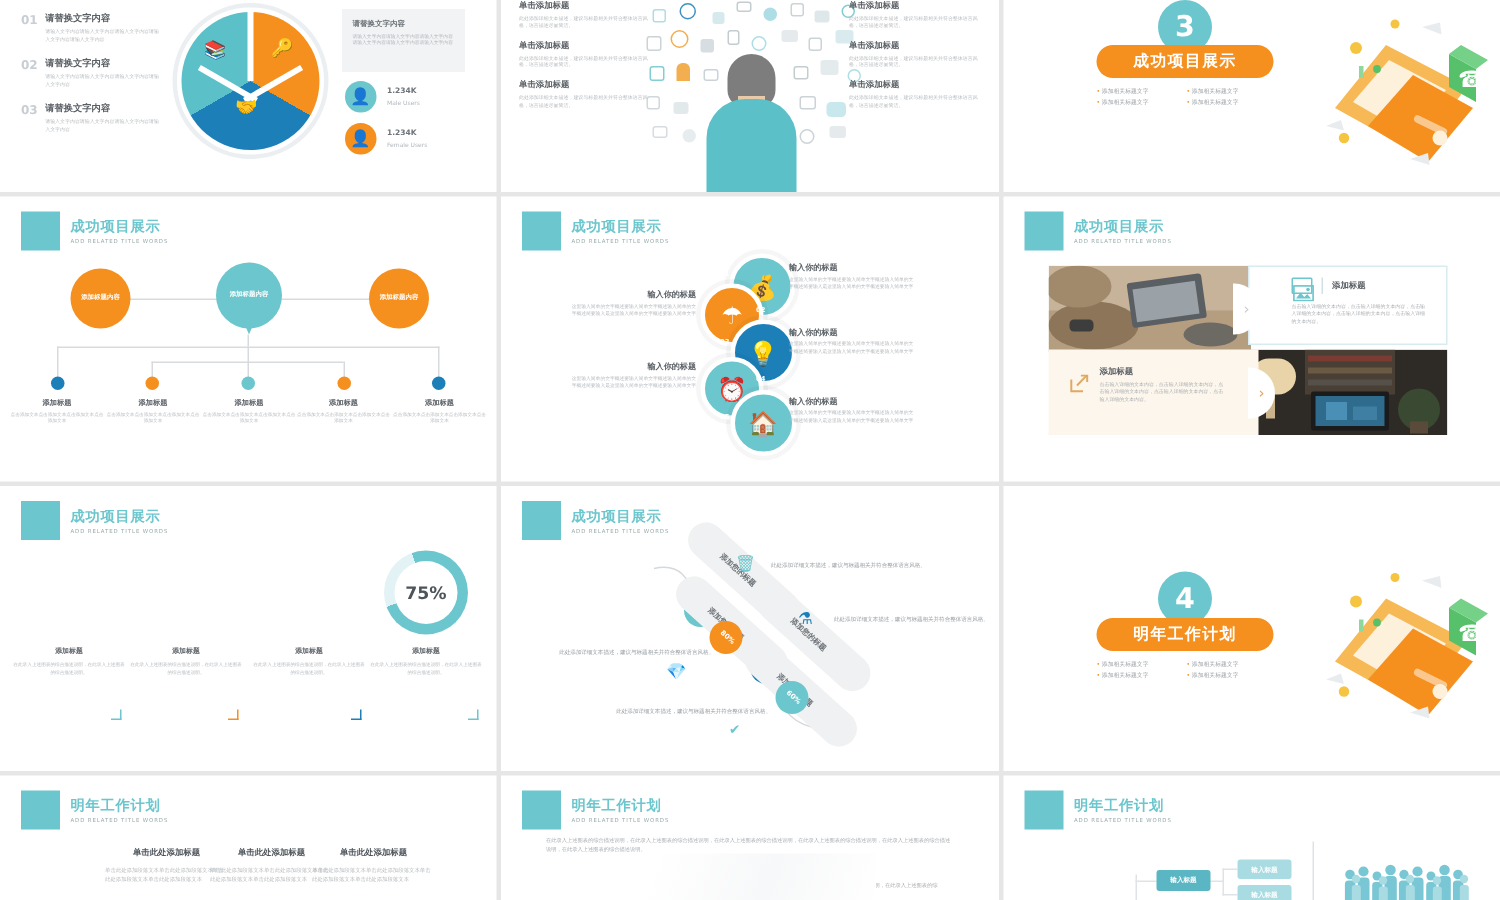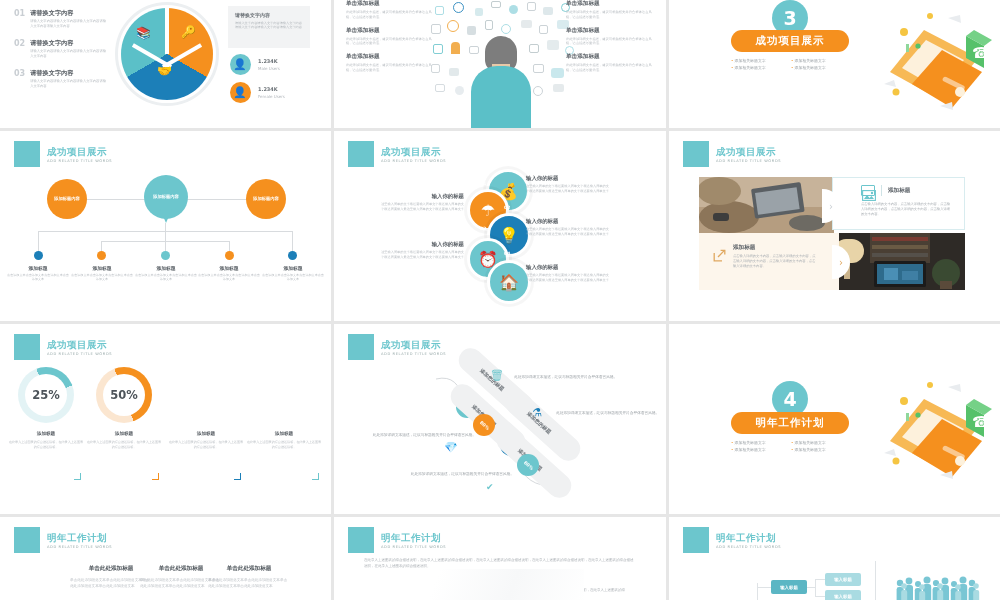--- a/index.html
+++ b/index.html
@@ -473,27 +473,23 @@
 
   <div class="slide">
     <div class="hdr">
       <div class="blk"></div>
       <div class="txt">
         <div class="t1"><span>成功项目展示</span></div>
         <div class="t2">ADD RELATED TITLE WORDS</div>
       </div>
     </div>
 
-    <div class="dn" id="dn0" style="left:18px;top:43px;">
-      <div class="ring" style="background: conic-gradient(from -20deg, rgb(108, 198, 205) 0deg, rgb(108, 198, 205) 90deg, rgb(227, 243, 245) 90deg, rgb(227, 243, 245) 360deg);"></div>
-      <div class="hole">25%</div>
-    </div>
-    <div class="dn" id="dn1" style="left:96px;top:43px;">
-      <div class="ring" style="background: conic-gradient(from -20deg, rgb(245, 144, 30) 0deg, rgb(245, 144, 30) 180deg, rgb(251, 230, 208) 180deg, rgb(251, 230, 208) 360deg);"></div>
-      <div class="hole">50%</div>
+    <div class="dn" id="dn3" style="left:256px;top:43px;">
+      <div class="ring" style="background: conic-gradient(from -20deg, rgb(108, 198, 205) 0deg, rgb(108, 198, 205) 270deg, rgb(227, 243, 245) 270deg, rgb(227, 243, 245) 360deg);"></div>
+      <div class="hole">75%</div>
     </div>
 
     <div class="dn-lbl" style="left:8px;top:107px;">
       <div class="h">添加标题</div>
       <div class="p">在此录入上述图表的综合描述说明，在此录入上述图表的综合描述说明。</div>
       <div class="corner" style="left:66px;top:42px;border-color:#6cc6cd;"></div>
     </div>
     <div class="dn-lbl" style="left:86px;top:107px;">
       <div class="h">添加标题</div>
       <div class="p">在此录入上述图表的综合描述说明，在此录入上述图表的综合描述说明。</div>

